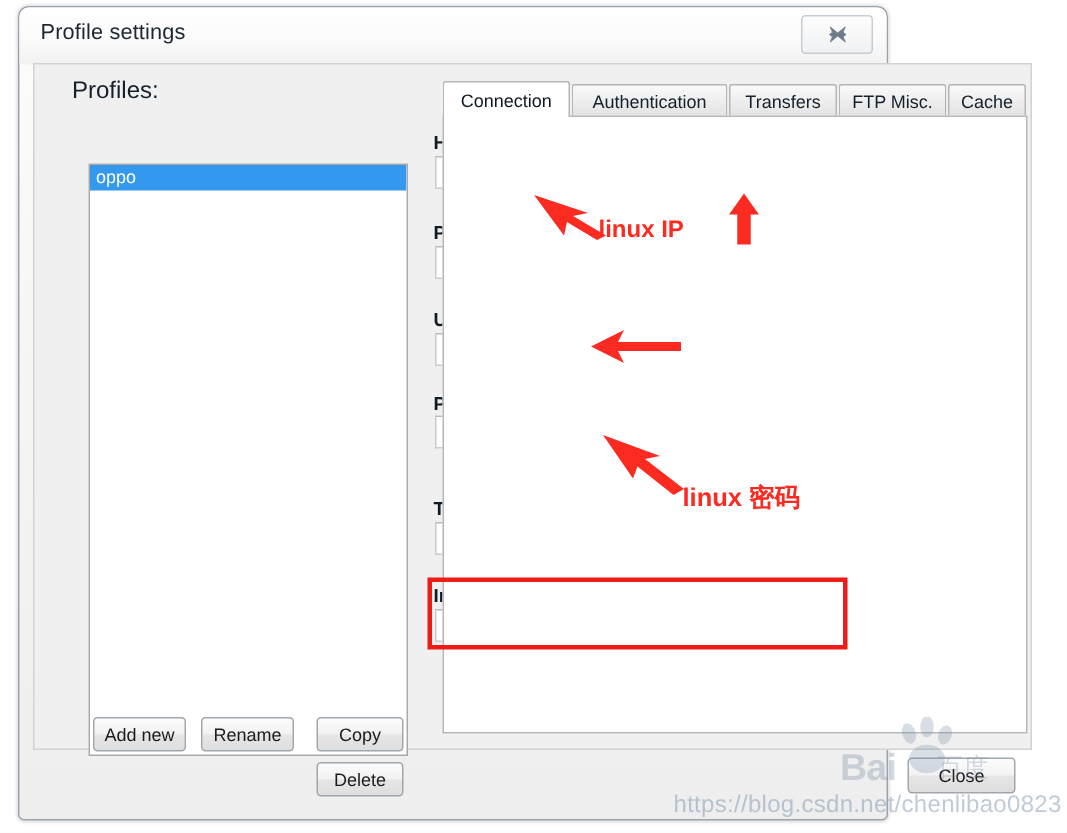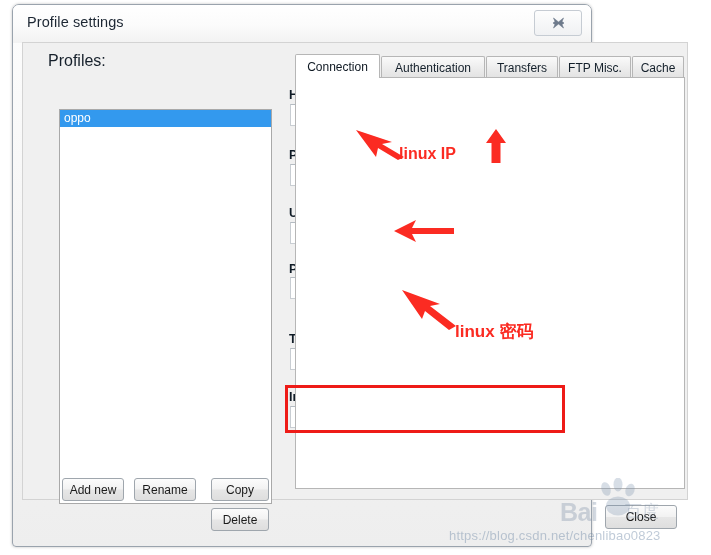--- a/index.html
+++ b/index.html
@@ -302,21 +302,21 @@
     font-size: 17px;
     color: rgba(120,140,165,0.30);
     font-weight: normal;
     z-index: 8;
     pointer-events: none;
   }
   .wm-url {
     position: absolute;
     left: 449px;
     top: 528px;
-    font-size: 13px;
+    font-size: 16px;
     color: rgba(115,140,168,0.45);
     letter-spacing: 0.2px;
     z-index: 8;
     pointer-events: none;
     white-space: nowrap;
   }
 </style>
 </head>
 <body>
 

